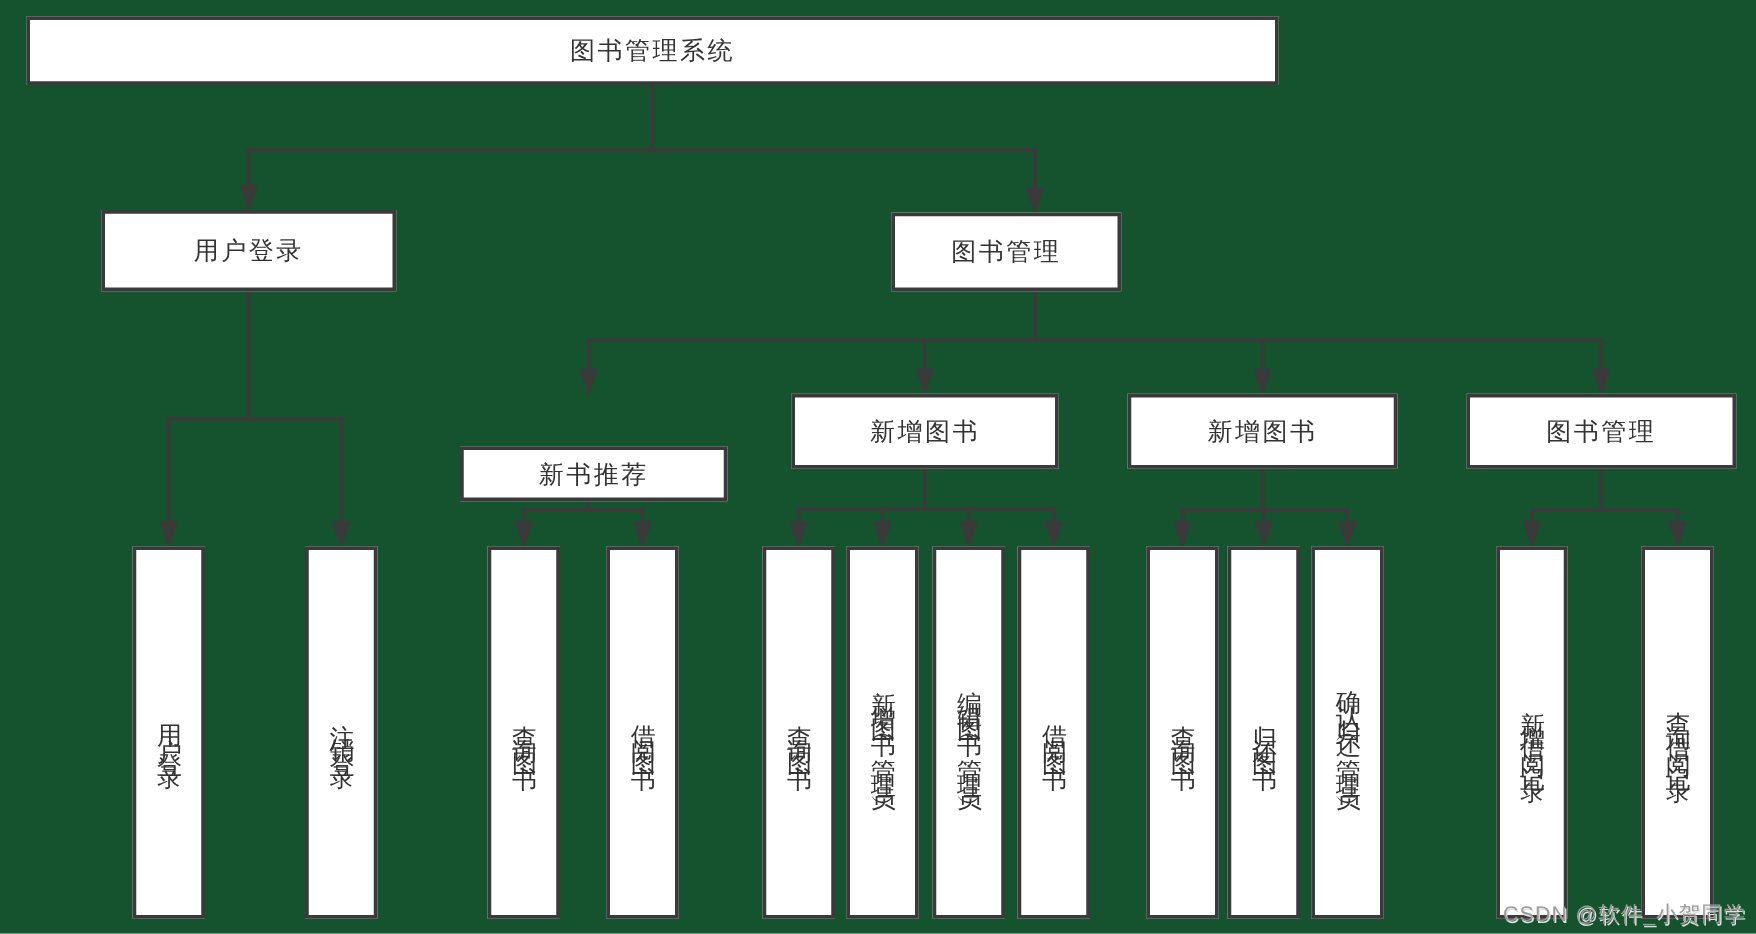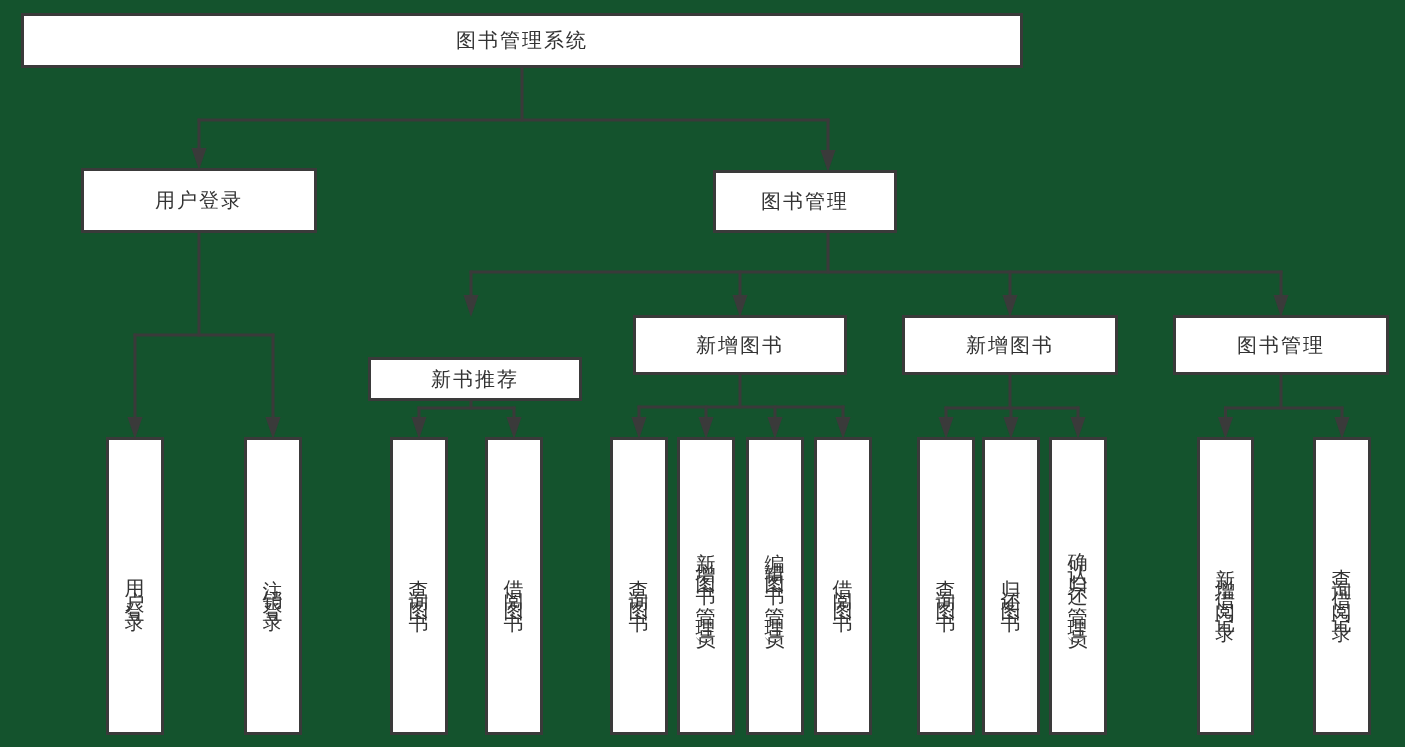--- a/index.html
+++ b/index.html
@@ -165,13 +165,14 @@
       <div class="node v" style="left: 1049px; top: 437px; width: 58px; height: 298px;">
         <span class="label">确认归还（管理员）</span>
       </div>
       <div class="node v" style="left: 1197px; top: 437px; width: 57px; height: 298px;">
         <span class="label">新增借阅记录</span>
       </div>
       <div class="node v" style="left: 1313px; top: 437px; width: 58px; height: 298px;">
         <span class="label">查询借阅记录</span>
       </div>
     </div>
+  <div id="watermark">CSDN @软件_小贺同学</div>
 </div>
 
 </body></html>

